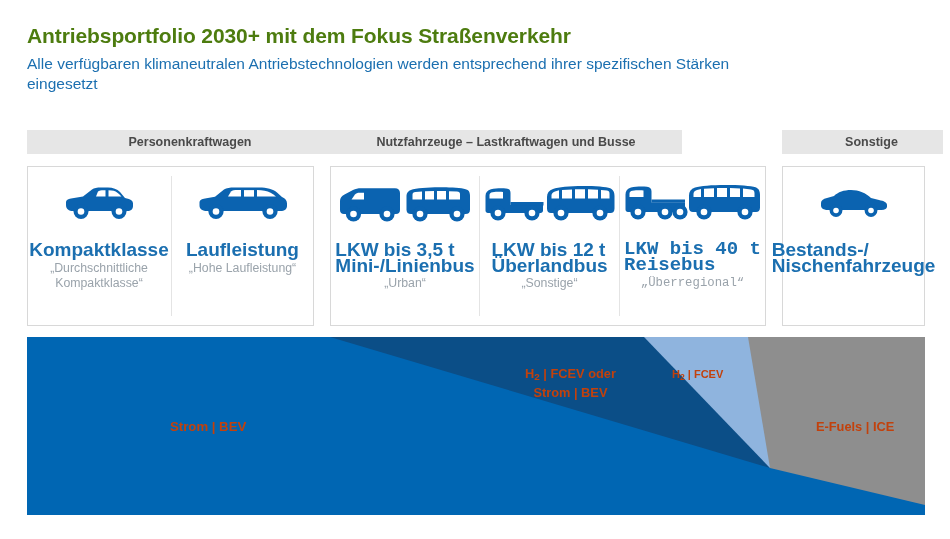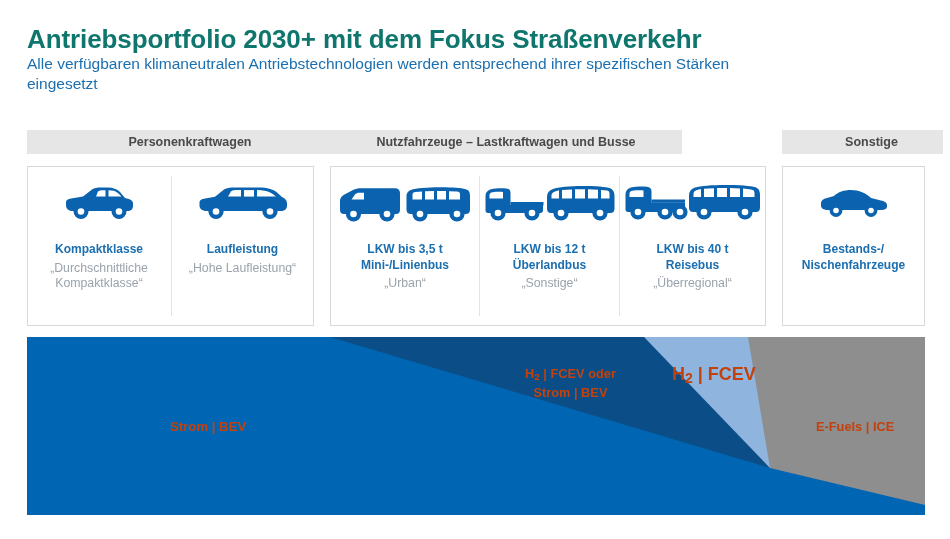--- a/index.html
+++ b/index.html
@@ -8,21 +8,21 @@
     background:#ffffff;
     font-family:"Liberation Sans", sans-serif;
     overflow:hidden;
     position:relative;
   }
   .page{position:absolute;inset:0;}
 
   
   .title{
     position:absolute;left:27px;top:24px;
-    font-size:26px;font-weight:bold;color:#0f766e;
+    font-size:21px;font-weight:bold;color:#4d7c0f;
     letter-spacing:-0.1px;white-space:nowrap;
   }
   .subtitle{
     position:absolute;left:27px;top:54px;width:760px;
     font-size:15.5px;color:#1B6FB0;line-height:20px;font-weight:normal;
   }
 
   
   .cat{
     position:absolute;top:130px;height:24px;
@@ -53,49 +53,49 @@
   .card{
     position:absolute;top:166px;height:160px;
     box-sizing:border-box;
     display:flex;flex-direction:column;align-items:center;
   }
   .icon-wrap{
     height:76px;width:100%;
     display:flex;align-items:center;justify-content:center;
   }
   .card-title{
-    font-size:12px;font-weight:bold;color:#1B6FB0;
-    text-align:center;line-height:15.5px;white-space:pre-line;
+    font-size:19px;font-weight:bold;color:#1B6FB0;
+    text-align:left;line-height:15.5px;white-space:pre-line;
   }
   .card-sub{
     margin-top:3px;
     font-size:12.3px;color:#9AA3AB;text-align:center;line-height:15.5px;
     font-weight:normal;
   }
   #card0{left:28px;width:142px;}
   #card1{left:172px;width:141px;}
   #card2{left:331px;width:148px;}
   #card3{left:480px;width:139px;}
-  #card4{left:620px;width:145px;}
+  #card4{left:620px;width:145px;font-family:Liberation Mono, monospace;}
   #card5{left:783px;width:141px;}
 
   
   .diagram{
     position:absolute;left:27px;top:337px;width:898px;height:178px;
   }
   .diagram svg{display:block;width:898px;height:178px;}
 
   .wlabel{
     position:absolute;
     color:#c2410c;font-weight:bold;text-align:center;
     line-height:15px;white-space:pre-line;pointer-events:none;
   }
   #lab-bev{left:170px;top:419px;font-size:13.2px;}
   #lab-mix{left:525px;top:366px;font-size:12.8px;line-height:16px;}
-  #lab-fcev{left:672px;top:367px;font-size:18px;}
+  #lab-fcev{left:672px;top:367px;font-size:11px;}
   #lab-ice{left:816px;top:419px;font-size:12.8px;}
   .sub{font-size:0.78em;vertical-align:-0.22em;}
 </style>
 </head>
 <body>
 
 <div class="page">
 
   <div class="title">Antriebsportfolio 2030+ mit dem Fokus Straßenverkehr</div>
   <div class="subtitle">Alle verfügbaren klimaneutralen Antriebstechnologien werden entsprechend ihrer spezifischen Stärken eingesetzt</div>

